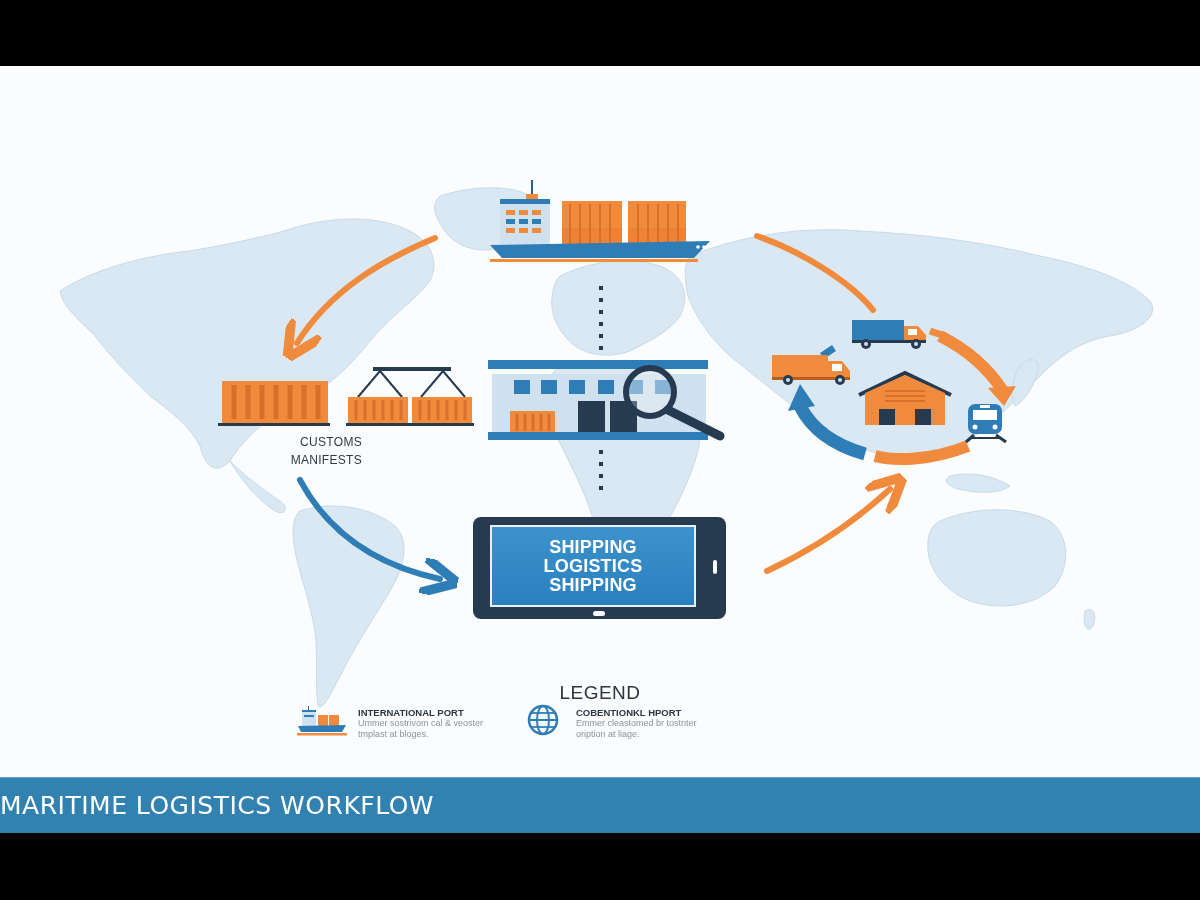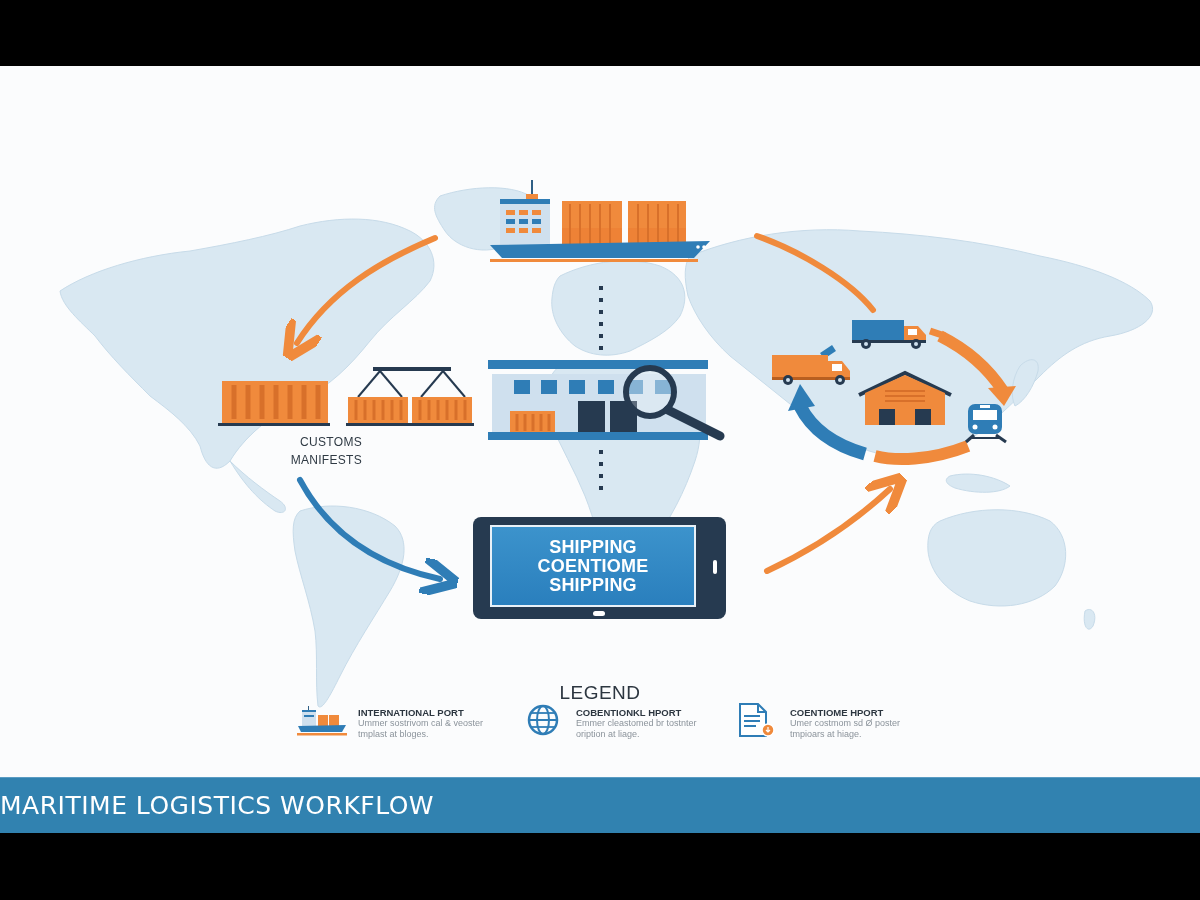--- a/index.html
+++ b/index.html
@@ -191,21 +191,21 @@
     <rect x="122" y="43" width="27" height="34" fill="#263a50"></rect>
     <rect x="0" y="74" width="220" height="8" fill="#2f7db6"></rect>
     <circle cx="162" cy="34" r="24" fill="rgba(255,255,255,0.25)" stroke="#263a50" stroke-width="6"></circle>
     <line x1="180" y1="52" x2="232" y2="78" stroke="#263a50" stroke-width="9" stroke-linecap="round"></line>
   </svg>
 
   <div class="tablet">
     <div class="tablet-screen">
       <div class="tablet-text">
         <div>SHIPPING</div>
-        <div>COENTIOME</div>
+        <div>LOGISTICS</div>
         <div>SHIPPING</div>
       </div>
     </div>
     <div class="tablet-side"></div>
     <div class="tablet-home"></div>
   </div>
 
   <svg class="abs" style="left:850px;top:252px" width="80" height="32" viewBox="0 0 80 32">
     <rect x="2" y="2" width="52" height="22" fill="#2f7db6"></rect>
     <path d="M54,8 L68,8 L76,17 L76,24 L54,24 Z" fill="#f08a3c"></path>
@@ -278,35 +278,17 @@
       <line x1="11" y1="9" x2="35" y2="9" stroke="#2f7db6" stroke-width="1.8"></line>
       <line x1="11" y1="23" x2="35" y2="23" stroke="#2f7db6" stroke-width="1.8"></line>
     </svg>
     <div class="legend-name" style="left:56px">COBENTIONKL HPORT</div>
     <div class="legend-desc" style="left:56px">
       <div>Emmer cleastomed br tostnter</div>
       <div>oription at liage.</div>
     </div>
   </div>
 
-  <div class="legend-item" style="left:738px;width:210px">
-    <svg class="legend-icon" style="top:-4px;width:44px;height:36px" viewBox="0 0 44 36">
-      <path d="M2,2 L20,2 L28,10 L28,34 L2,34 Z" fill="#fff" stroke="#2f7db6" stroke-width="2"></path>
-      <path d="M20,2 L20,10 L28,10" fill="none" stroke="#2f7db6" stroke-width="2"></path>
-      <g stroke="#2f7db6" stroke-width="2">
-          <line x1="6" y1="14" x2="22" y2="14"></line>
-          <line x1="6" y1="19" x2="22" y2="19"></line>
-          <line x1="6" y1="24" x2="18" y2="24"></line>
-        </g>
-      <circle cx="30" cy="28" r="6" fill="#f08a3c" stroke="#fff" stroke-width="1.5"></circle>
-      <path d="M30,25 L30,30 M28,28 L30,30 L32,28" stroke="#fff" stroke-width="1.2" fill="none"></path>
-    </svg>
-    <div class="legend-name" style="left:52px">COENTIOME HPORT</div>
-    <div class="legend-desc" style="left:52px">
-      <div>Umer costmom sd Ø poster</div>
-      <div>tmpioars at hiage.</div>
-    </div>
-  </div>
 </div>
 
 <div class="banner">
   <div class="banner-title">MARITIME LOGISTICS WORKFLOW</div>
 </div>
 
 </body></html>

